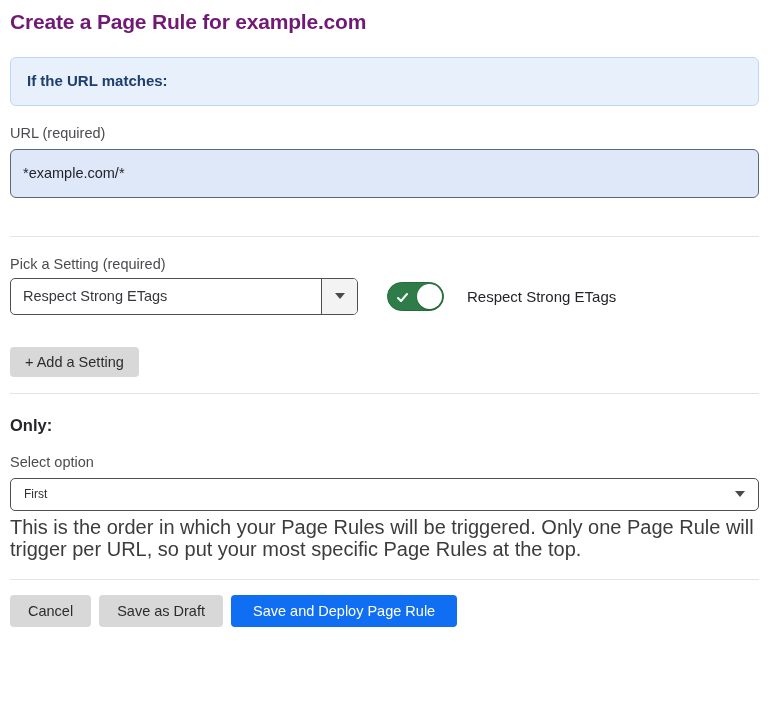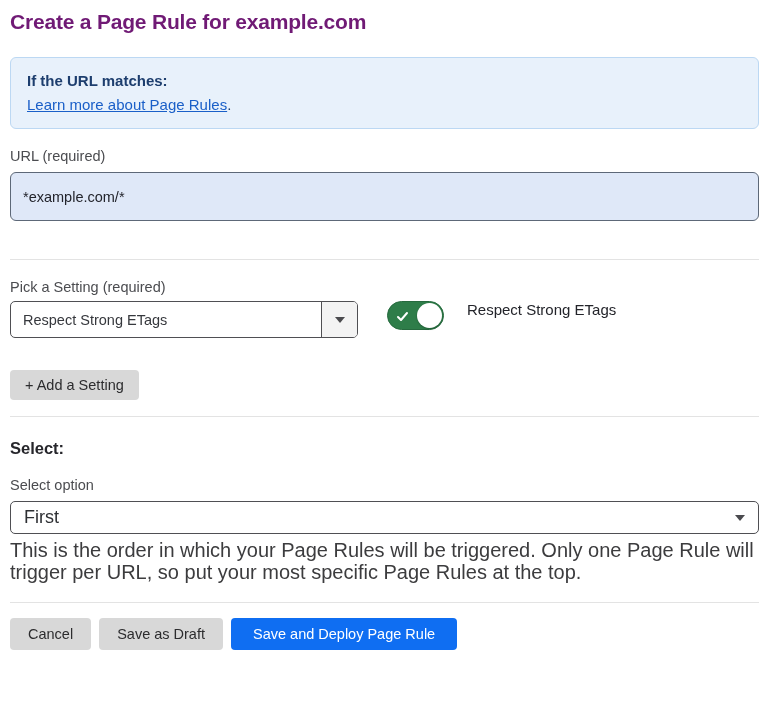--- a/index.html
+++ b/index.html
@@ -58,21 +58,21 @@
   hr.d3 { margin-top: 19px; }
 
   .section-heading {
     margin: 21px 0 0 0;
     font-size: 16.5px; line-height: 20px; font-weight: 700;
     color: #26262b;
   }
 
   .setting-row {
     margin-top: 6px;
-    display: flex; align-items: flex-start; gap: 9px;
+    display: flex; align-items: center; gap: 9px;
   }
 
   .select-box {
     width: 348px; height: 37px;
     border: 1px solid #4f4f53;
     border-radius: 5px;
     background: #ffffff;
     display: flex; align-items: stretch;
     cursor: pointer; overflow: hidden;
   }
@@ -127,21 +127,21 @@
   .btn-gray { background: #d8d8d8; color: #2c2c2e; }
   .add-setting-btn { margin-top: 32px; height: 30px; padding: 12px 15px; font-size: 14.5px; text-align: right; }
 
   .order-select {
     margin-top: 8px;
     width: 100%; height: 33px;
     border: 1px solid #4f4f53; border-radius: 5px;
     background: #ffffff;
     display: flex; align-items: center; justify-content: space-between;
     padding: 0 13px;
-    font-size: 18px; color: #2d2f33;
+    font-size: 12px; color: #2d2f33;
     cursor: pointer;
   }
 
   .help-text {
     margin-top: 5px;
     font-size: 20px; line-height: 22px;
     color: #3c3c3e;
     max-width: 752px;
   }
 
@@ -153,21 +153,20 @@
 </style>
 </head>
 <body>
 
 <div class="container">
 
   <h1 class="page-title">Create a Page Rule for example.com</h1>
 
   <div class="info-box">
     <div class="info-heading">If the URL matches:</div>
-    <div><a class="info-link">Learn more about Page Rules</a><span>.</span></div>
   </div>
 
   <div class="field-label">URL (required)</div>
   <input class="url-input" type="text" value="*example.com/*" style="">
 
   <hr class="divider d1">
 
 
   <div class="field-label">Pick a Setting (required)</div>
 
@@ -185,21 +184,21 @@
       </svg>
       <div class="knob"></div>
     </div>
     <div class="toggle-label">Respect Strong ETags</div>
   </div>
 
   <button class="btn btn-gray add-setting-btn">+ Add a Setting</button>
 
   <hr class="divider d2">
 
-  <h2 class="section-heading">Select:</h2>
+  <h2 class="section-heading">Only:</h2>
 
   <div class="field-label">Select option</div>
 
   <div class="order-select">
     <span>First</span>
     <div class="caret-down"></div>
   </div>
 
   <div class="help-text">This is the order in which your Page Rules will be triggered. Only one Page Rule will trigger per URL, so put your most specific Page Rules at the top.</div>
 

